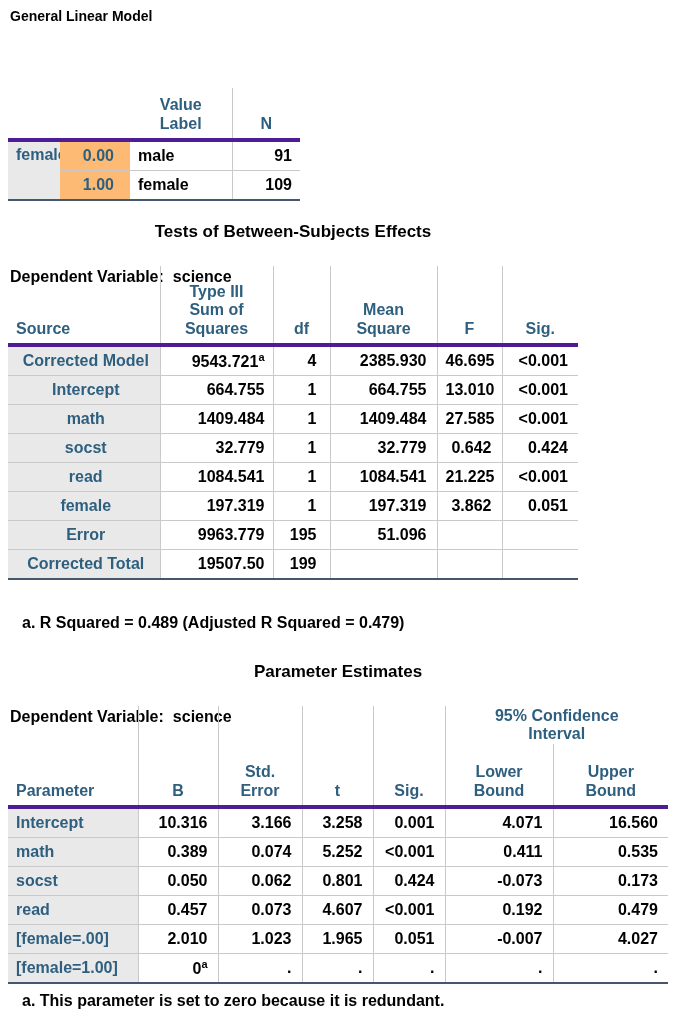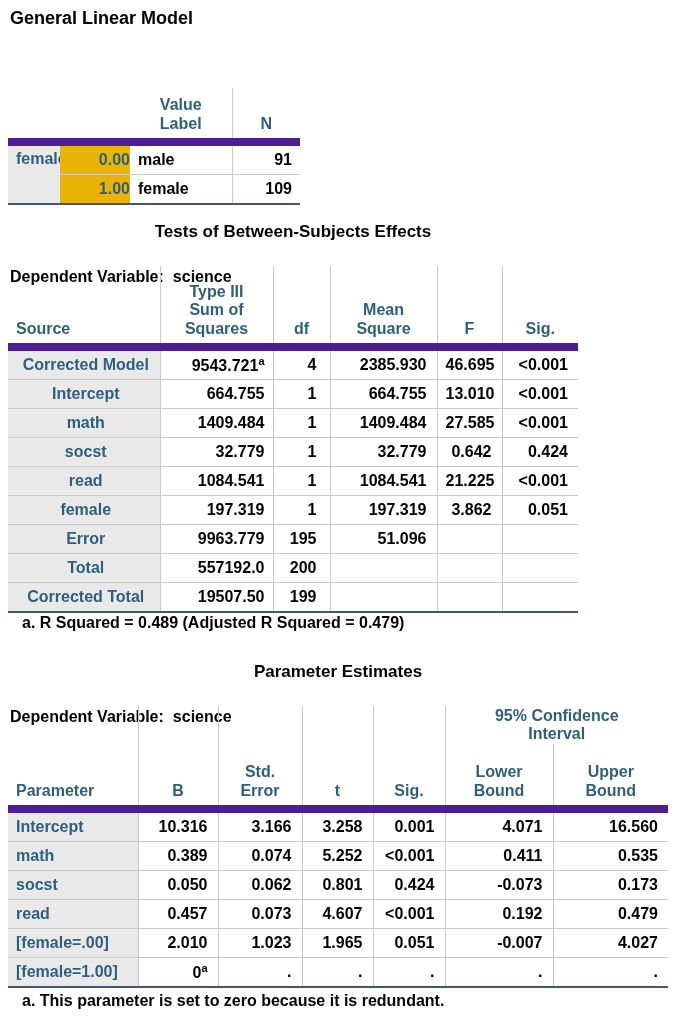--- a/index.html
+++ b/index.html
@@ -2,43 +2,43 @@
 <html><head>
 <meta charset="utf-8">
 <style>
   html,body{margin:0;padding:0;background:#ffffff;}
   .page{
     position:relative;width:677px;height:1024px;background:#ffffff;
     font-family:"Liberation Sans",sans-serif;font-weight:700;color:#000;
     overflow:hidden;
   }
   .abs{position:absolute;}
-  .main-title{font-size:18px;}
+  .main-title{font-size:14px;}
   .tbl-title{font-size:17px;text-align:center;}
   .depvar{font-size:16px;margin-top:24px;}
   .depvar .dv-val{margin-left:9px;}
   .footnote{font-size:16px;}
 
   table{border-collapse:collapse;table-layout:fixed;font-size:16px;
         border-bottom:2px solid #44576C;}
   td{padding:0 8px;overflow:hidden;white-space:nowrap;}
   thead td{vertical-align:bottom;text-align:center;color:#2E5F7F;
-           padding-bottom:5px;border-bottom:8px solid #4c1d95;}
+           padding-bottom:5px;border-bottom:4px solid #4c1d95;}
   thead .hdr-left{text-align:left;}
   thead span{display:inline-block;white-space:normal;line-height:1.15;}
   tbody td{height:28px;border-bottom:1px solid #C9C9C9;text-align:right;
            vertical-align:middle;}
   tbody tr:last-child td{border-bottom:none;}
   .vl{border-left:1px solid #C9C9C9;}
   sup{font-size:11px;font-weight:700;}
 
   
   #t1 thead td{height:45px;}
   #t1 .c-factor{background:#E9E9E9;color:#2E5F7F;text-align:left;border-bottom:none;vertical-align:top;padding-top:4px;}
-  #t1 .c-value{background:#eab308;color:#2E5F7F;padding-right:0;}
+  #t1 .c-value{background:#fdba74;color:#2E5F7F;padding-right:16px;}
   #t1 .c-value_label{text-align:left;}
   #t1 .c-n{text-align:right;border-left:1px solid #C9C9C9;}
 
   
   #t2 thead td{height:72px;}
   #t2 tbody td{padding-right:10px;}
   #t2 .c-source{background:#E9E9E9;color:#2E5F7F;text-align:center;padding-left:8px;padding-right:4px;}
   #t2 .c-ss{padding-right:8px;}
   #t2 .c-df{padding-right:13px;}
 
@@ -157,28 +157,20 @@
           <td class="c-df vl">1</td>
           <td class="c-ms vl">197.319</td>
           <td class="c-f vl">3.862</td>
           <td class="c-sig vl">0.051</td>
         </tr>
         <tr>
           <td class="c-source">Error</td>
           <td class="c-ss vl">9963.779</td>
           <td class="c-df vl">195</td>
           <td class="c-ms vl">51.096</td>
-          <td class="c-f vl"></td>
-          <td class="c-sig vl"></td>
-        </tr>
-        <tr>
-          <td class="c-source">Total</td>
-          <td class="c-ss vl">557192.0</td>
-          <td class="c-df vl">200</td>
-          <td class="c-ms vl"></td>
           <td class="c-f vl"></td>
           <td class="c-sig vl"></td>
         </tr>
         <tr>
           <td class="c-source">Corrected Total</td>
           <td class="c-ss vl">19507.50</td>
           <td class="c-df vl">199</td>
           <td class="c-ms vl"></td>
           <td class="c-f vl"></td>
           <td class="c-sig vl"></td>

